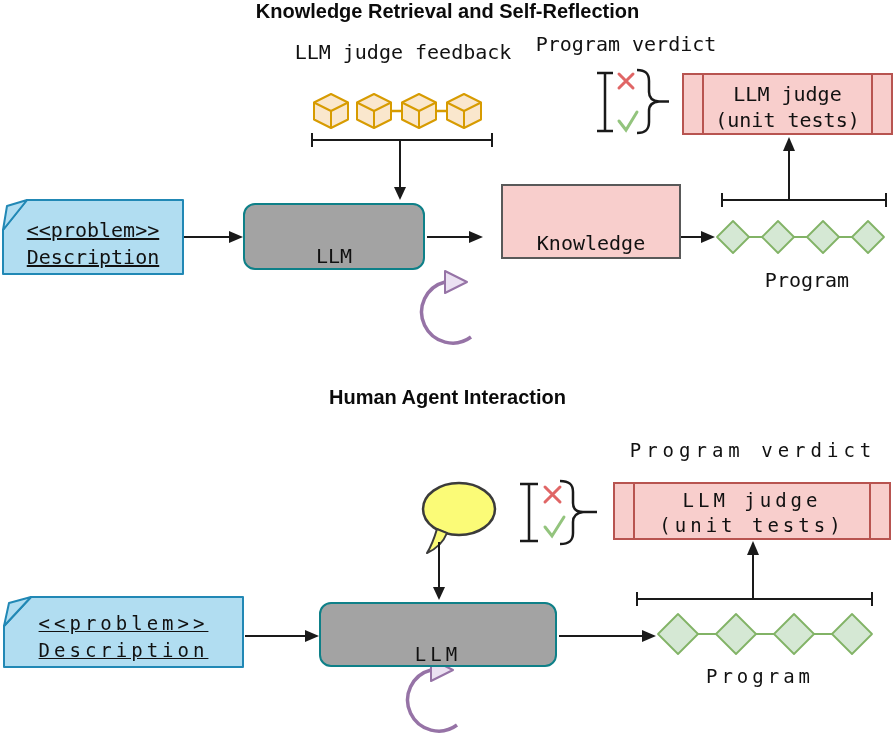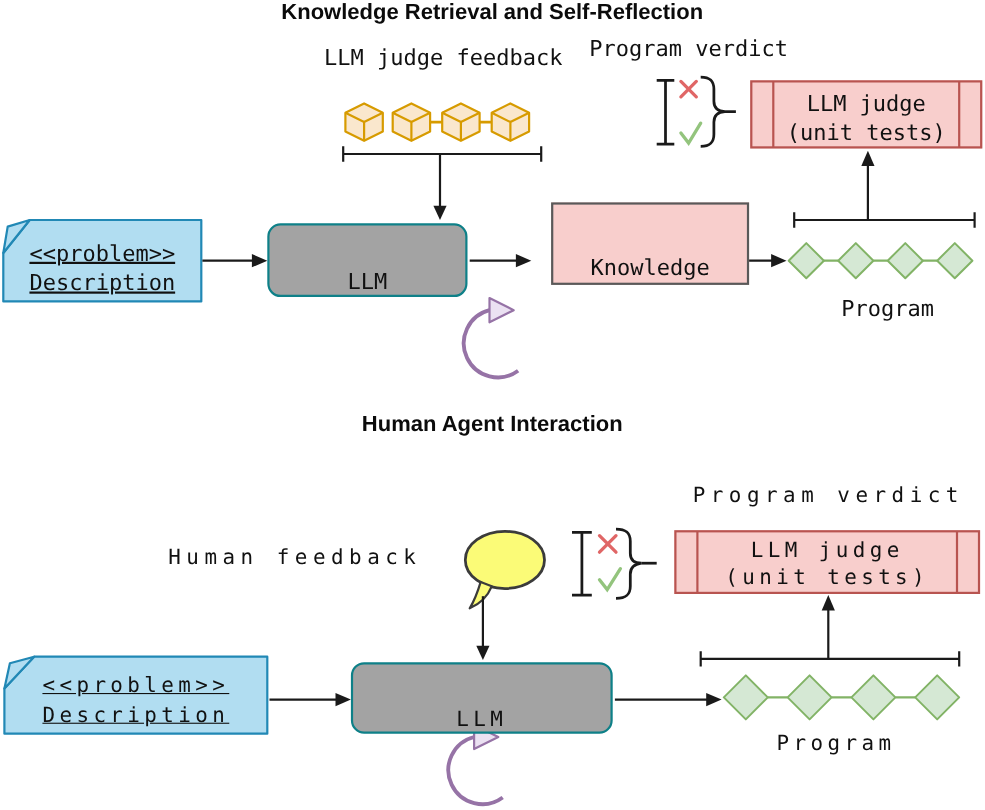--- a/index.html
+++ b/index.html
@@ -156,25 +156,24 @@
   <div class="abs node llm-box" style="left:243px;top:203px;width:182px;height:67px;">
     <div>LLM</div>
   </div>
 
   <div class="abs node kr-box" style="left:483px;top:184px;width:180px;height:75px;margin-left:18px;">
     <div>Knowledge</div>
   </div>
 
   <div class="abs lbl mono" style="left:737px;top:268px;width:140px;">Program</div>
 
-  <div class="abs title" style="top:375px;">Human Agent Interaction</div>
+  <div class="abs title" style="top:386px;">Human Agent Interaction</div>
 
   <div class="abs lbl mono b19 ls5" style="left:603px;top:438px;width:300px;">Program verdict</div>
 
-  <div class="abs lbl mono b19 ls5" style="left:118px;top:495px;width:300px;">Human feedback</div>
 
   <div class="abs node judge-box b19 ls4" style="left:613px;top:482px;width:278px;height:58px;line-height:25px;">
     <div class="judge-bar" style="left:18px;"></div>
     <div class="judge-bar" style="right:18px;"></div>
     <div>LLM judge</div>
     <div>(unit tests)</div>
   </div>
 
   <div class="abs node doc-text b19 ls4 lh27" style="left:4px;top:600px;width:239px;height:64px;">
     <div>&lt;&lt;problem&gt;&gt;</div>

